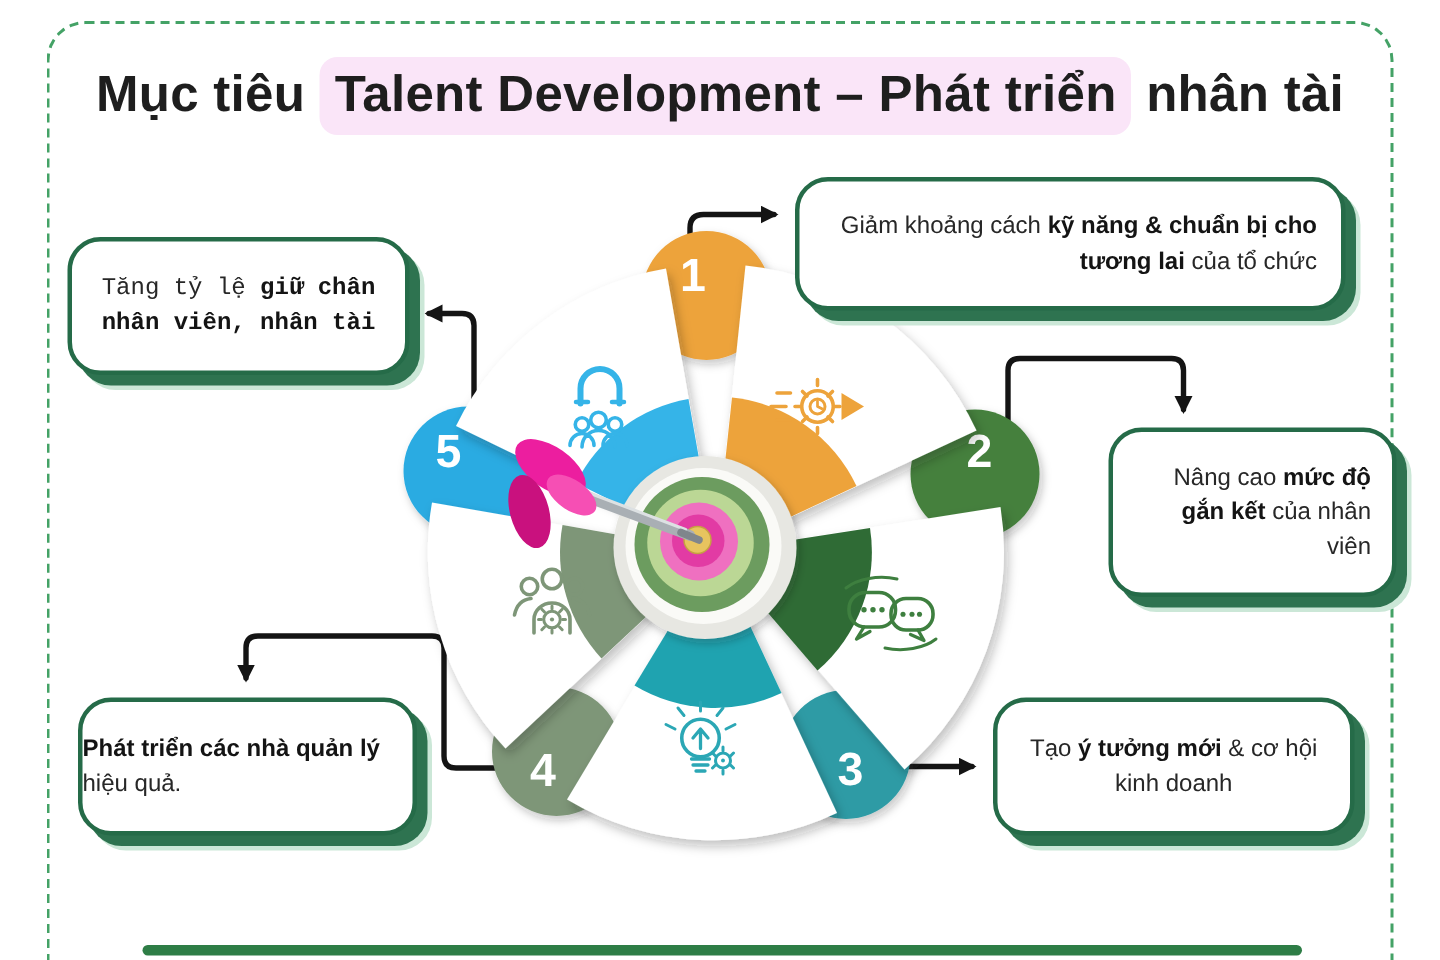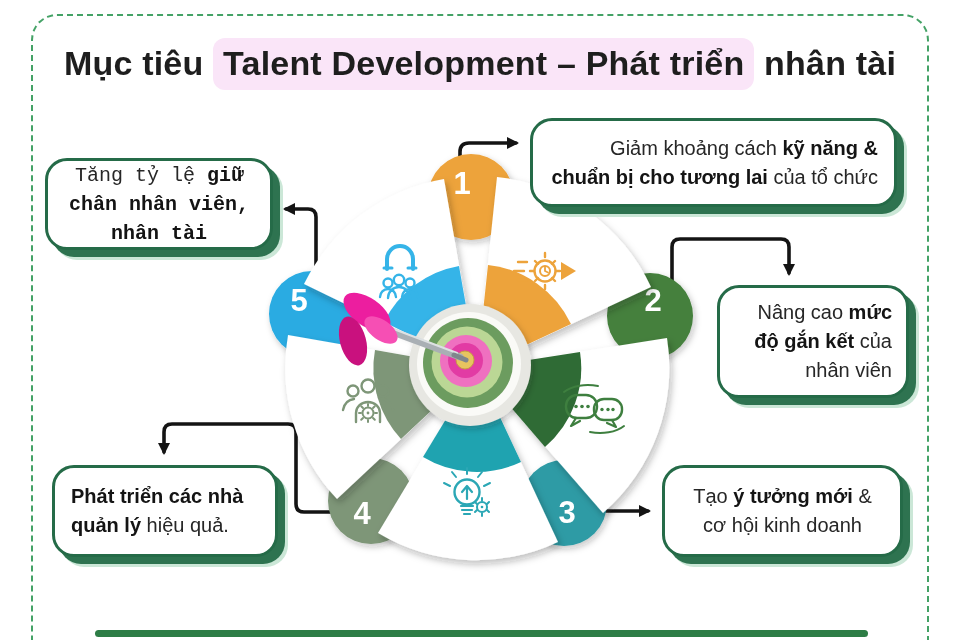--- a/index.html
+++ b/index.html
@@ -15,28 +15,28 @@
     position:absolute;left:0;top:44px;width:960px;text-align:center;
     font-size:34px;font-weight:bold;color:#1e1e1e;letter-spacing:.2px;margin:0;
   }
   .title .hl{
     background:#fae5f8;border-radius:12px;padding:6px 10px 8px 10px;
   }
   svg.wheel{position:absolute;left:0;top:0;width:960px;height:640px;}
   .callout{
     position:absolute;background:#ffffff;border:3px solid #256b48;border-radius:22px;
     box-shadow:7px 7px 0 #2e7350, 10px 10px 0 #cbe7d7;
-    font-size:20px;line-height:1.45;color:#272727;
+    font-size:16px;line-height:1.45;color:#272727;
     display:flex;flex-direction:column;justify-content:center;box-sizing:border-box;
   }
   .callout .b{font-weight:bold;color:#141414;}
   .co-1{left:530px;top:118px;width:367px;height:89px;padding:8px 16px;text-align:right;}
-  .co-2{left:717px;top:285px;width:192px;height:113px;padding:6px 14px;text-align:right;}
+  .co-2{left:739px;top:285px;width:192px;height:113px;padding:6px 14px;text-align:right;}
   .co-3{left:662px;top:465px;width:241px;height:92px;padding:8px 14px;text-align:center;}
-  .co-4{left:52px;top:465px;width:226px;height:92px;padding:8px 16px;text-align:left;align-items:flex-end;}
+  .co-4{left:52px;top:465px;width:226px;height:92px;padding:8px 0;text-align:left;align-items:flex-end;}
   .co-5{left:45px;top:158px;width:228px;height:92px;padding:8px 12px;text-align:center;font-family:Liberation Mono, monospace;}
   .bottom-bar{
     position:absolute;left:95px;top:630px;width:773px;height:7px;
     background:#2e7d46;border-radius:4px;
   }
   .num{font-weight:bold;font-size:31px;fill:#ffffff;}
 </style>
 </head>
 <body>
 

